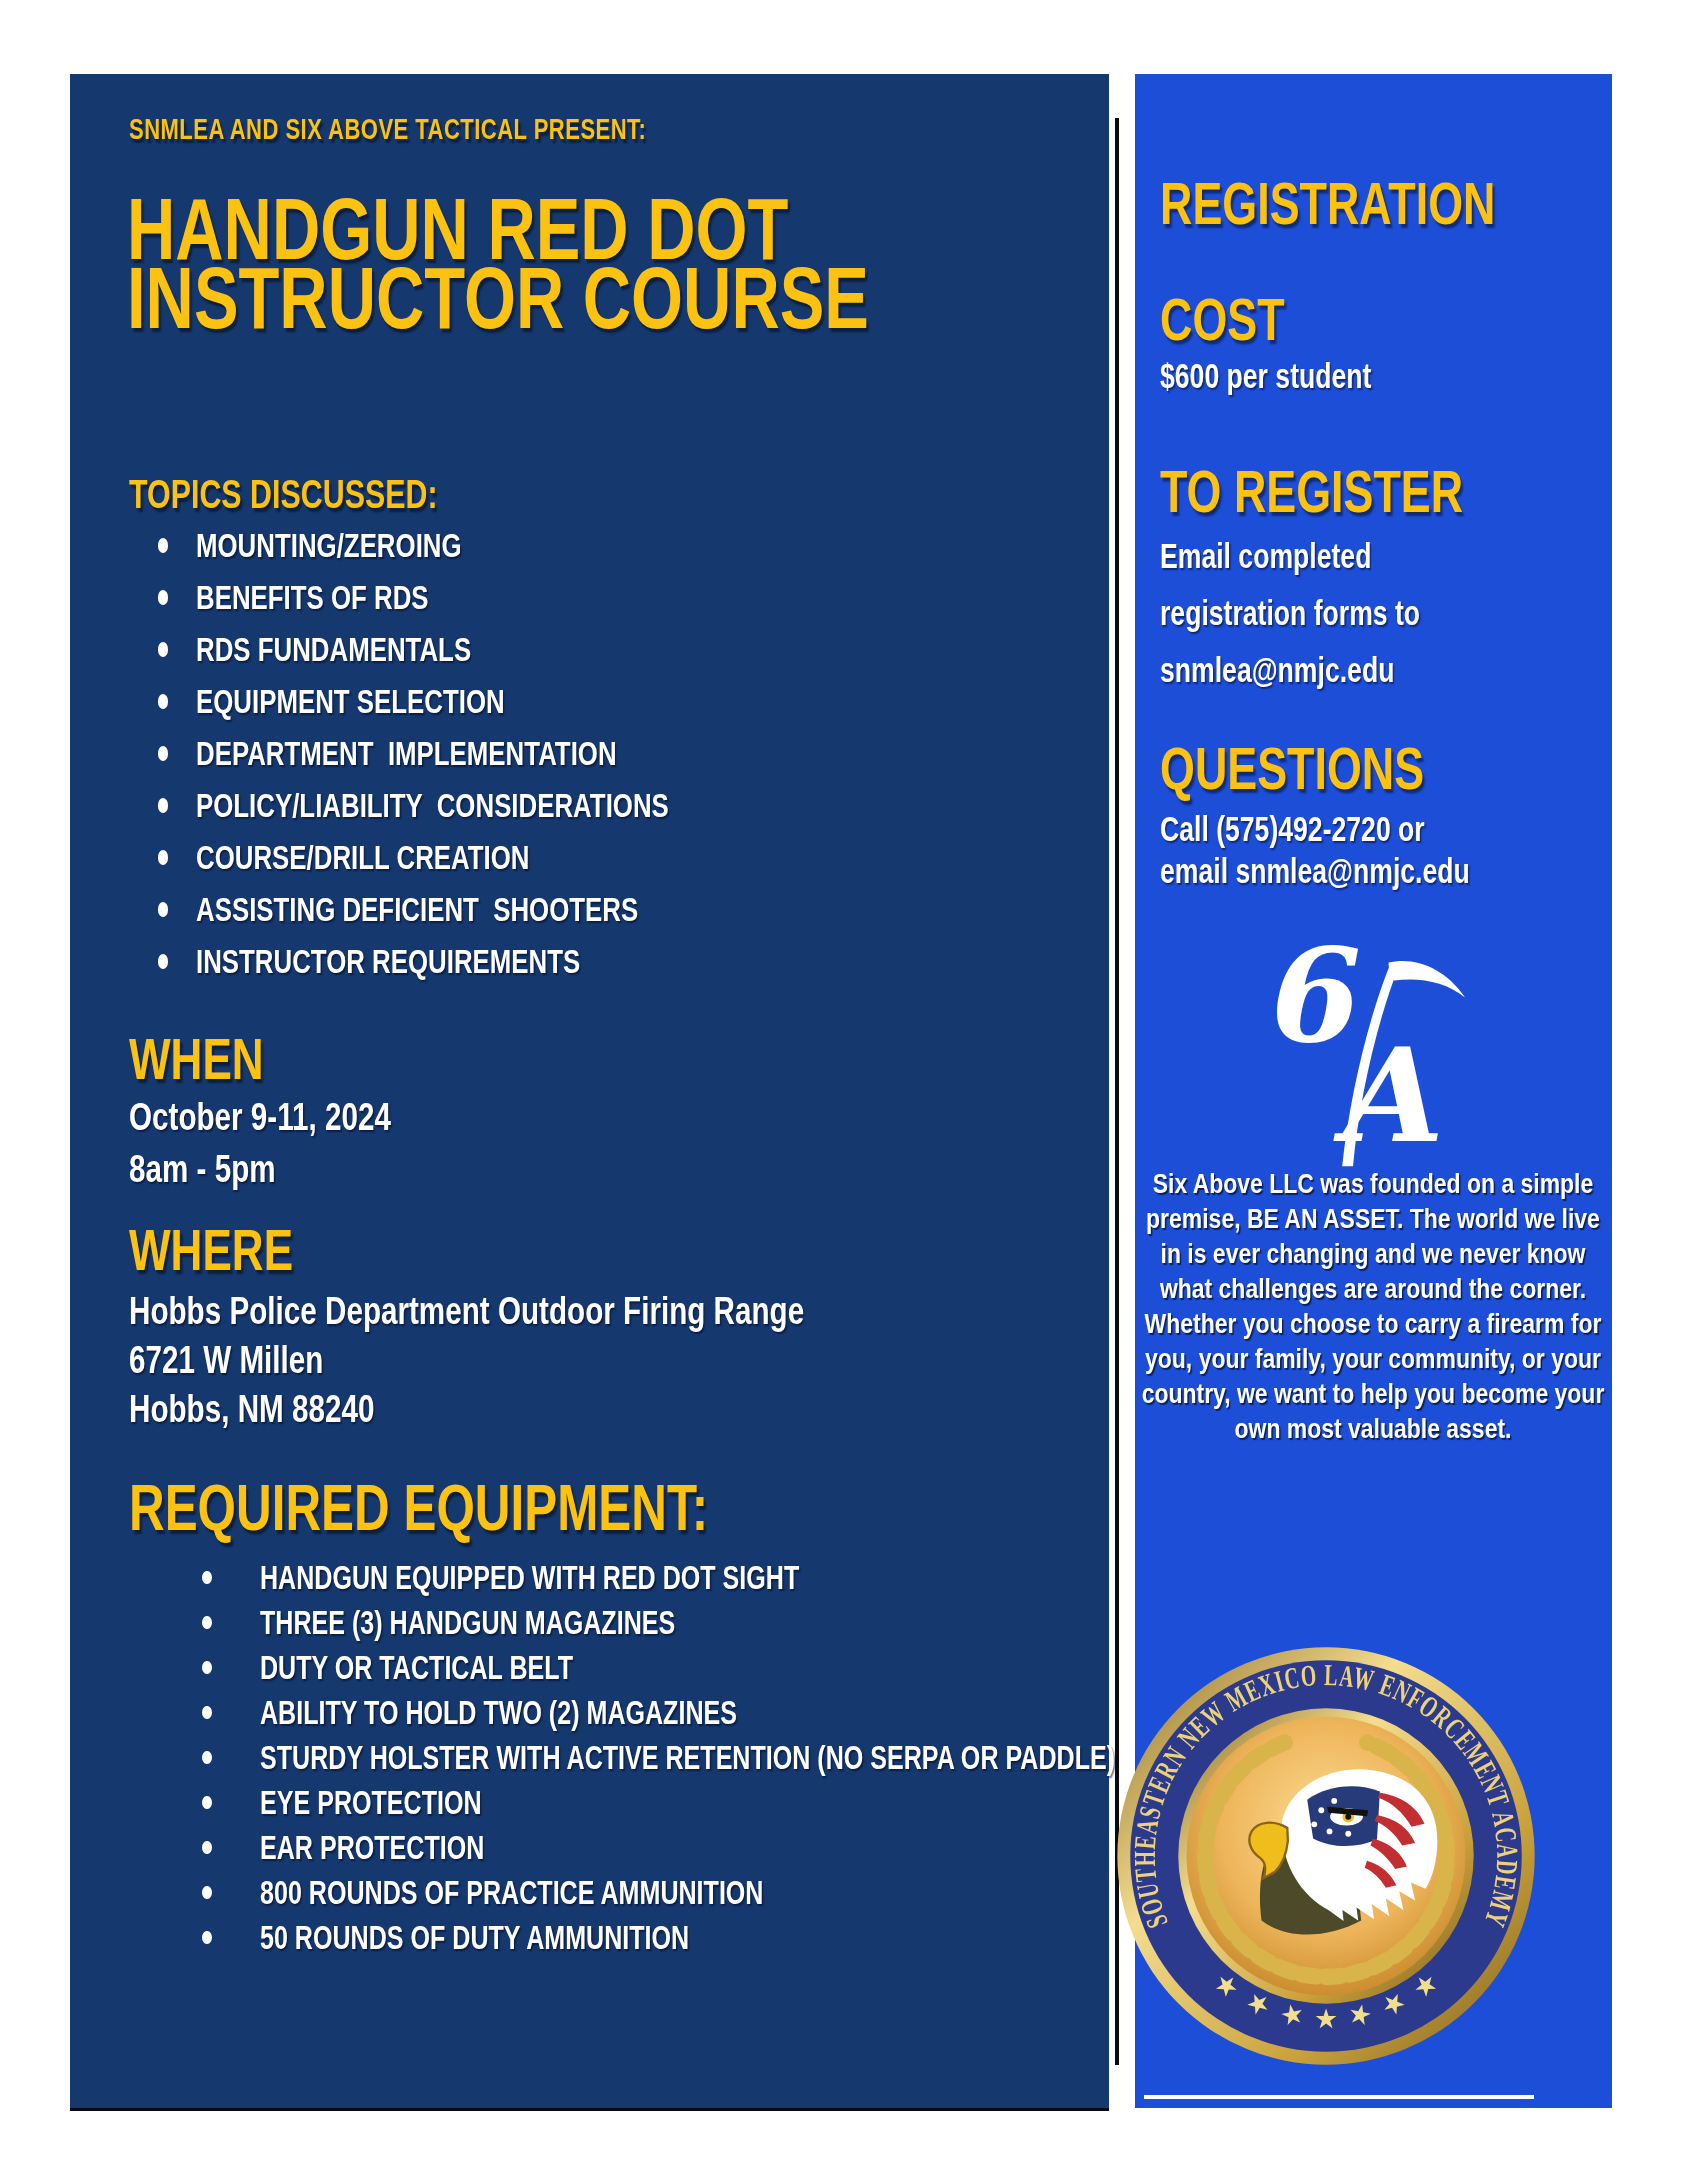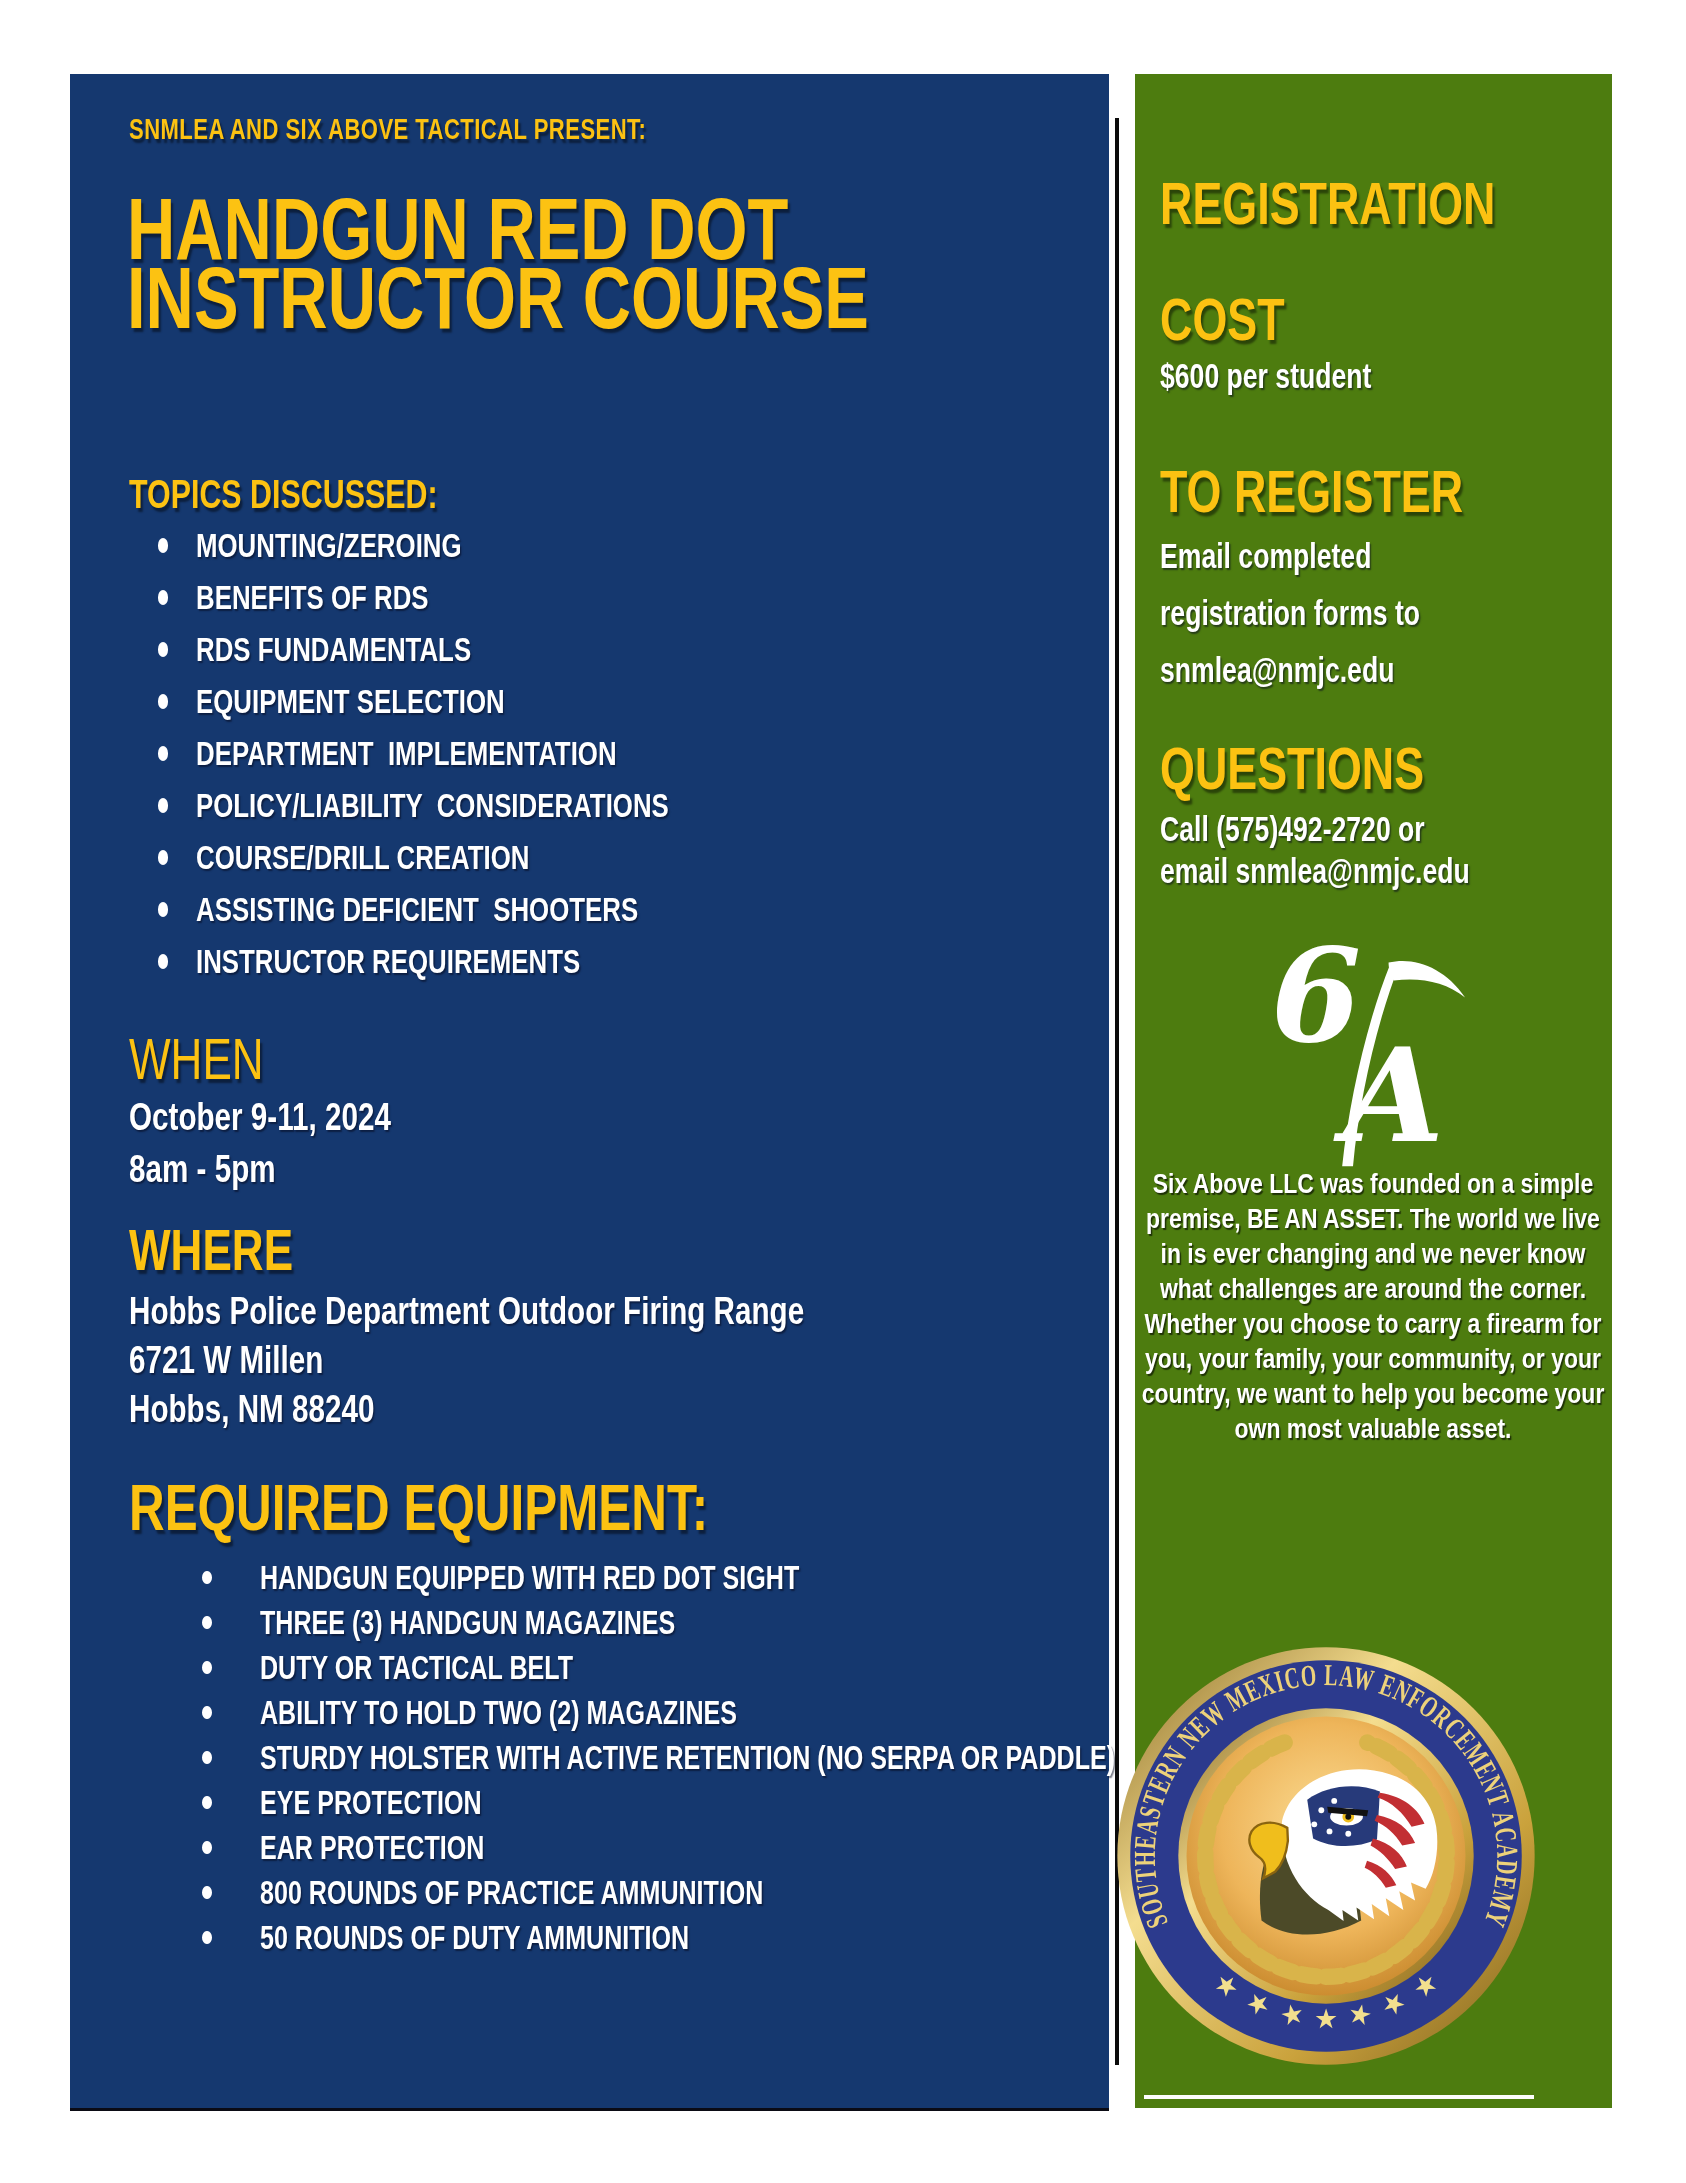--- a/index.html
+++ b/index.html
@@ -1,36 +1,36 @@
 <!DOCTYPE html>
 <html style="font-size:9.6px"><head>
 <meta charset="utf-8">
 <style>
   html,body{margin:0;padding:0;background:#fff;}
   .page{position:relative;width:1687px;height:2183px;background:#ffffff;
         font-family:"Liberation Sans",sans-serif;overflow:hidden;}
   .panel{position:absolute;top:74px;height:2034px;}
   .blue{left:70px;width:1039px;background:#15386F;border-bottom:3.6px solid #0b0b14;}
-  .black{left:1135px;width:477px;background:#4d7c0f;}
+  .black{left:1135px;width:477px;background:#1d4ed8;}
   .divider{position:absolute;left:1115px;top:118px;width:4.2px;height:1947px;background:#0b0b0b;}
   .cond{display:inline-block;transform:scaleX(.76);transform-origin:0 50%;white-space:pre;}
   .yellow{color:#FCC212;}
   .white{color:#ffffff;}
   .hshadow{text-shadow:3px 3.6px 2.4px rgba(0,0,0,.45);}
   .tshadow{text-shadow:1.8px 2.4px 1.8px rgba(5,10,30,.55);}
   .abs{position:absolute;}
   
   .presenter{left:59px;top:39px;font-size:29px;font-weight:700;letter-spacing:0.6px;}
   .title{left:57px;top:120px;font-size:88px;line-height:69px;font-weight:700;}
   .topics-h{left:59px;top:398px;font-size:40px;font-weight:700;}
   ul.blist{list-style:none;margin:0;padding:0;position:absolute;}
   .topics-list{left:59px;top:445px;width:904px;}
   .topics-list li{position:relative;padding-left:67px;line-height:52px;font-size:34px;font-weight:700;}
   .topics-list li:before{content:"";position:absolute;left:29px;top:19px;width:10.2px;height:14.5px;border-radius:50%;background:#fff;}
-  .when-h{left:59px;top:951px;font-size:58px;font-weight:400;}
+  .when-h{left:59px;top:951px;font-size:58px;font-weight:700;}
   .when-lines{left:59px;top:1017px;font-size:39px;line-height:52px;font-weight:700;}
   .where-h{left:59px;top:1142px;font-size:58px;font-weight:700;}
   .where-lines{left:59px;top:1212px;font-size:39px;line-height:49px;font-weight:700;}
   .req-h{left:59px;top:1396px;font-size:65px;font-weight:700;}
   .equip-list{left:59px;top:1481px;width:1024px;}
   .equip-list li{position:relative;padding-left:131px;line-height:45px;font-size:33px;font-weight:700;}
   .equip-list li:before{content:"";position:absolute;left:73px;top:15.7px;width:9.6px;height:13.3px;border-radius:50%;background:#fff;}
   .equip-list .wraptext{white-space:pre-wrap;width:1145px;}
   
   .rblock{left:25px;font-weight:700;}

